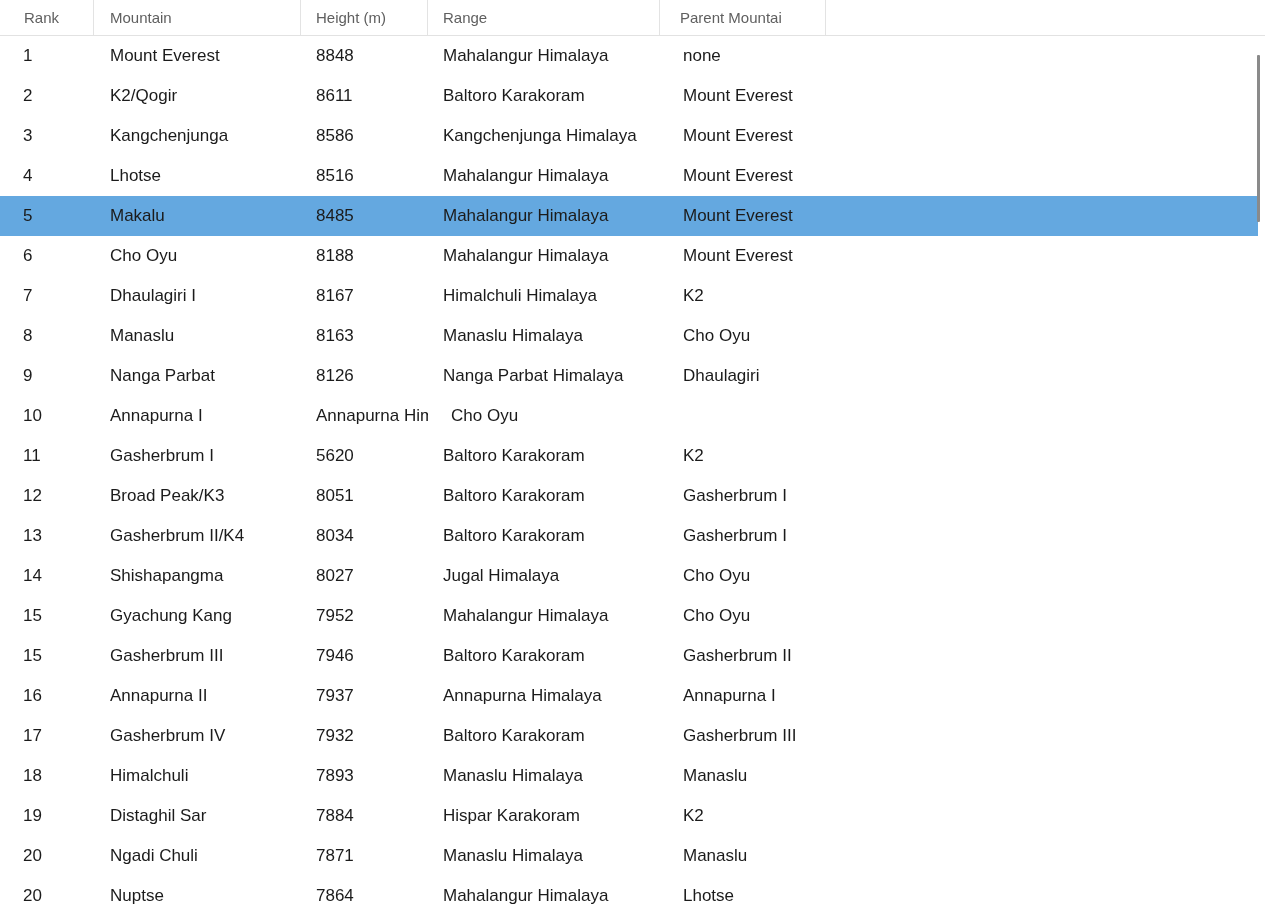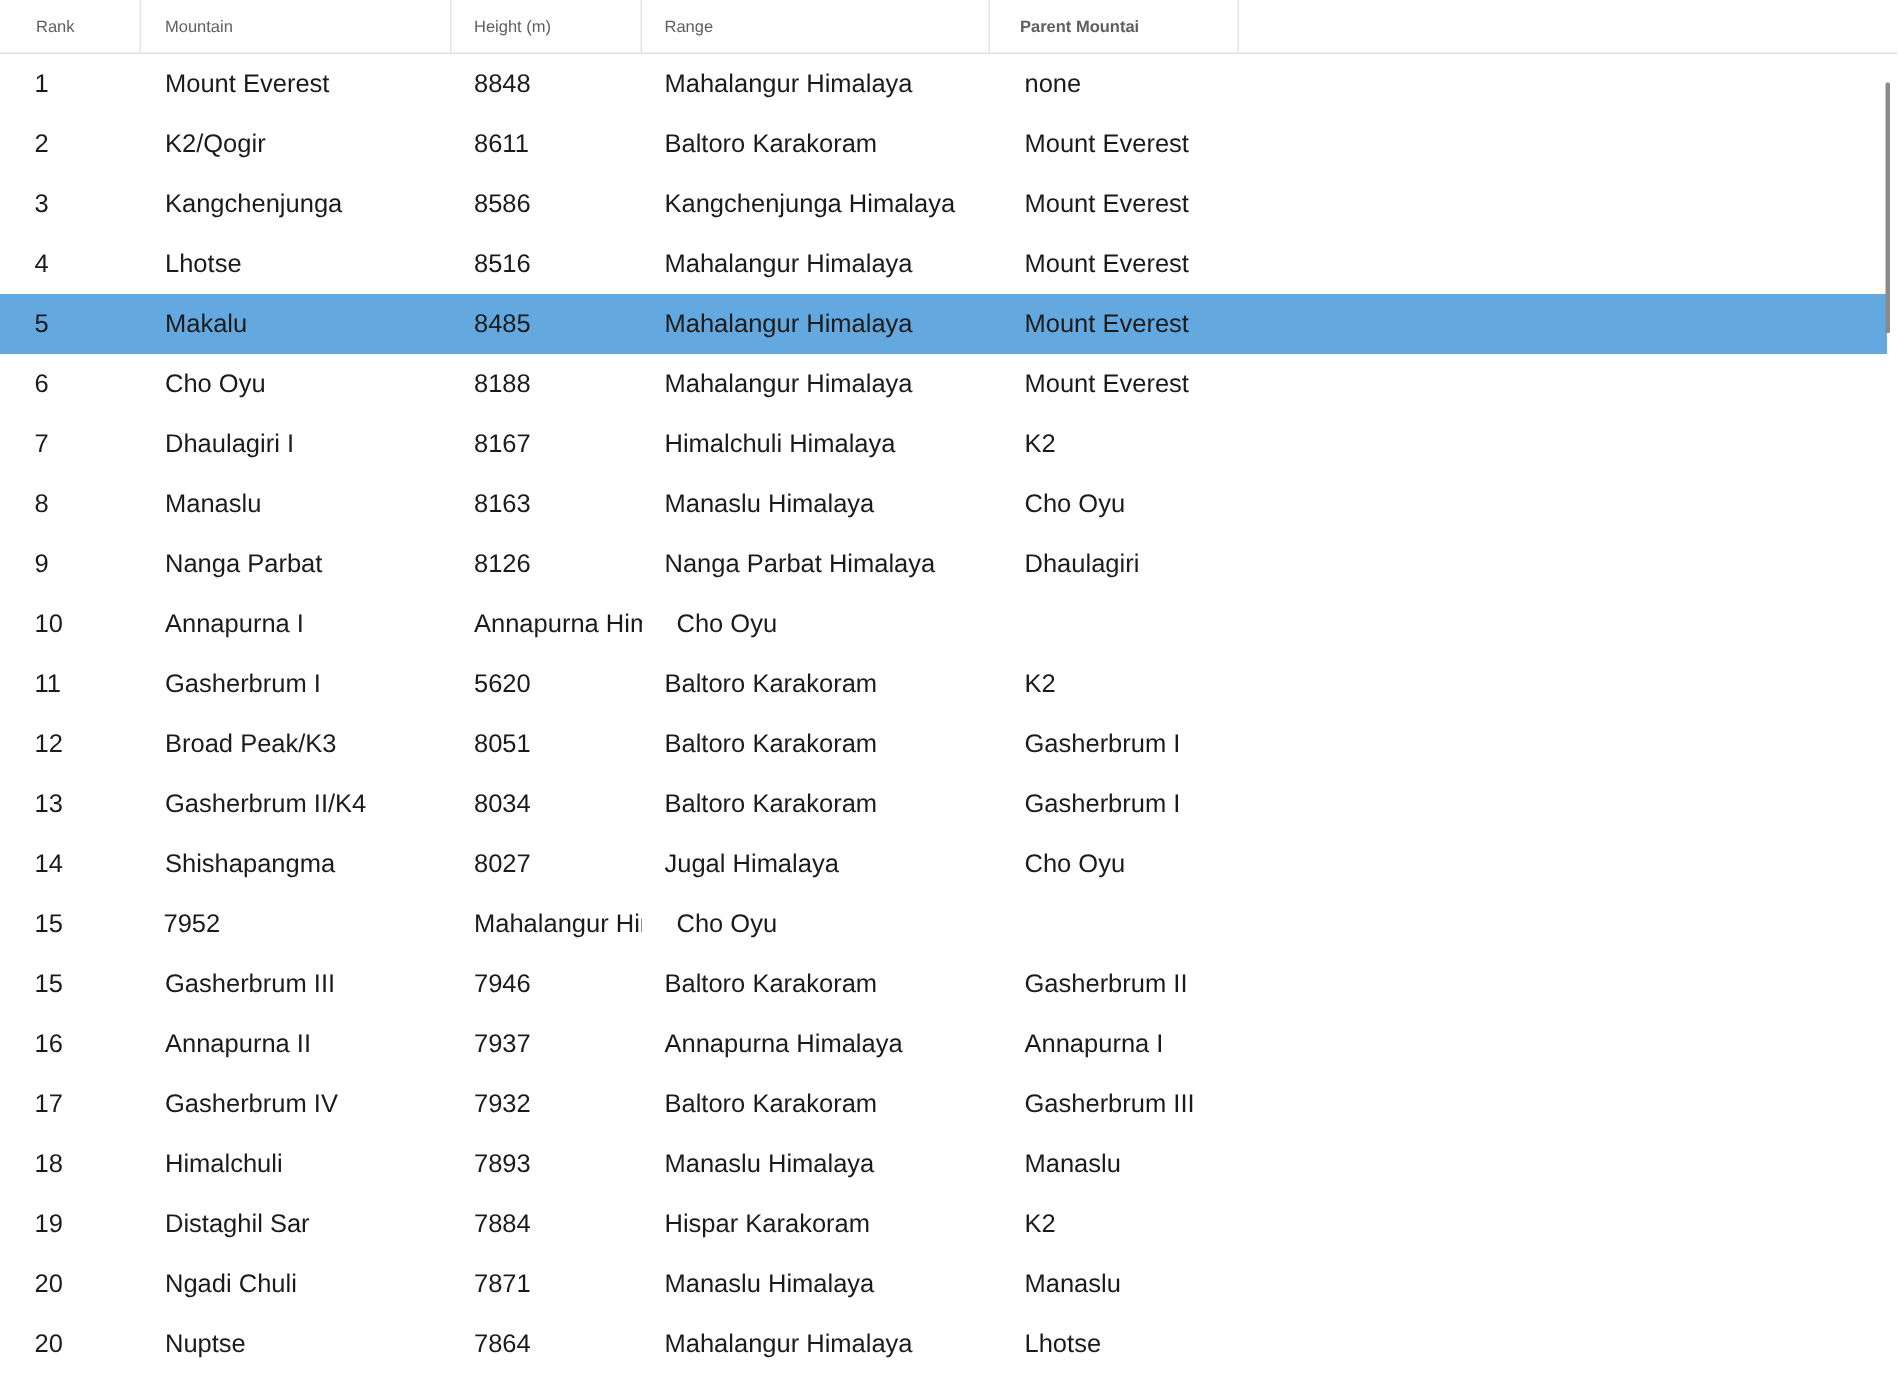--- a/index.html
+++ b/index.html
@@ -21,30 +21,30 @@
     height: 36px;
     border-bottom: 1px solid #e2e2e2;
     background: #ffffff;
   }
   .header-cell {
     display: flex;
     align-items: center;
     height: 100%;
     border-right: 1px solid #e3e3e3;
     color: #5f5f5f;
-    font-size: 11px;
+    font-size: 15px;
     white-space: nowrap;
     overflow: hidden;
     cursor: default;
   }
   .header-cell.col-rank   { padding-left: 24px; }
   .header-cell.col-mountain { padding-left: 16px; }
   .header-cell.col-height { padding-left: 15px; }
   .header-cell.col-range  { padding-left: 15px; }
-  .header-cell.col-parent { padding-left: 20px; font-weight: bold; }
+  .header-cell.col-parent { padding-left: 20px; }
   .header-filler { border-right: none; }
 
   
   .grid-body { position: relative; }
   .grid-row {
     display: grid;
     grid-template-columns: 94px 207px 127px 232px 166px;
     width: 1258px;
     height: 40px;
     background: transparent;
@@ -184,20 +184,21 @@
   </div>
       <div class="grid-row">
     <div class="grid-cell col-rank">14</div>
     <div class="grid-cell col-mountain">Shishapangma</div>
     <div class="grid-cell col-height">8027</div>
     <div class="grid-cell col-range">Jugal Himalaya</div>
     <div class="grid-cell col-parent">Cho Oyu</div>
   </div>
       <div class="grid-row">
     <div class="grid-cell col-rank">15</div>
+    <div class="grid-cell col-mountain">Gyachung Kang</div>
     <div class="grid-cell col-height">7952</div>
     <div class="grid-cell col-range">Mahalangur Himalaya</div>
     <div class="grid-cell col-parent">Cho Oyu</div>
   </div>
       <div class="grid-row">
     <div class="grid-cell col-rank">15</div>
     <div class="grid-cell col-mountain">Gasherbrum III</div>
     <div class="grid-cell col-height">7946</div>
     <div class="grid-cell col-range">Baltoro Karakoram</div>
     <div class="grid-cell col-parent">Gasherbrum II</div>

